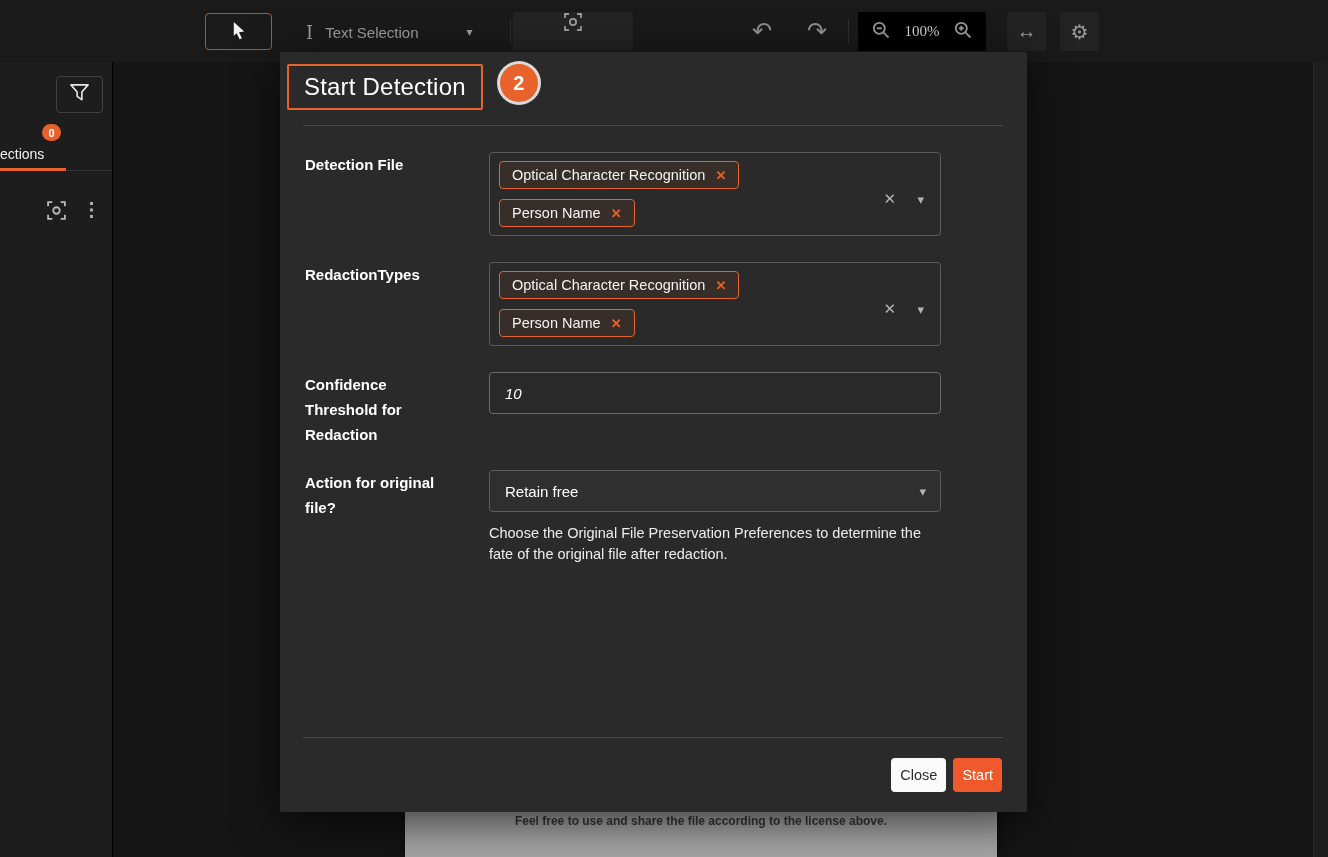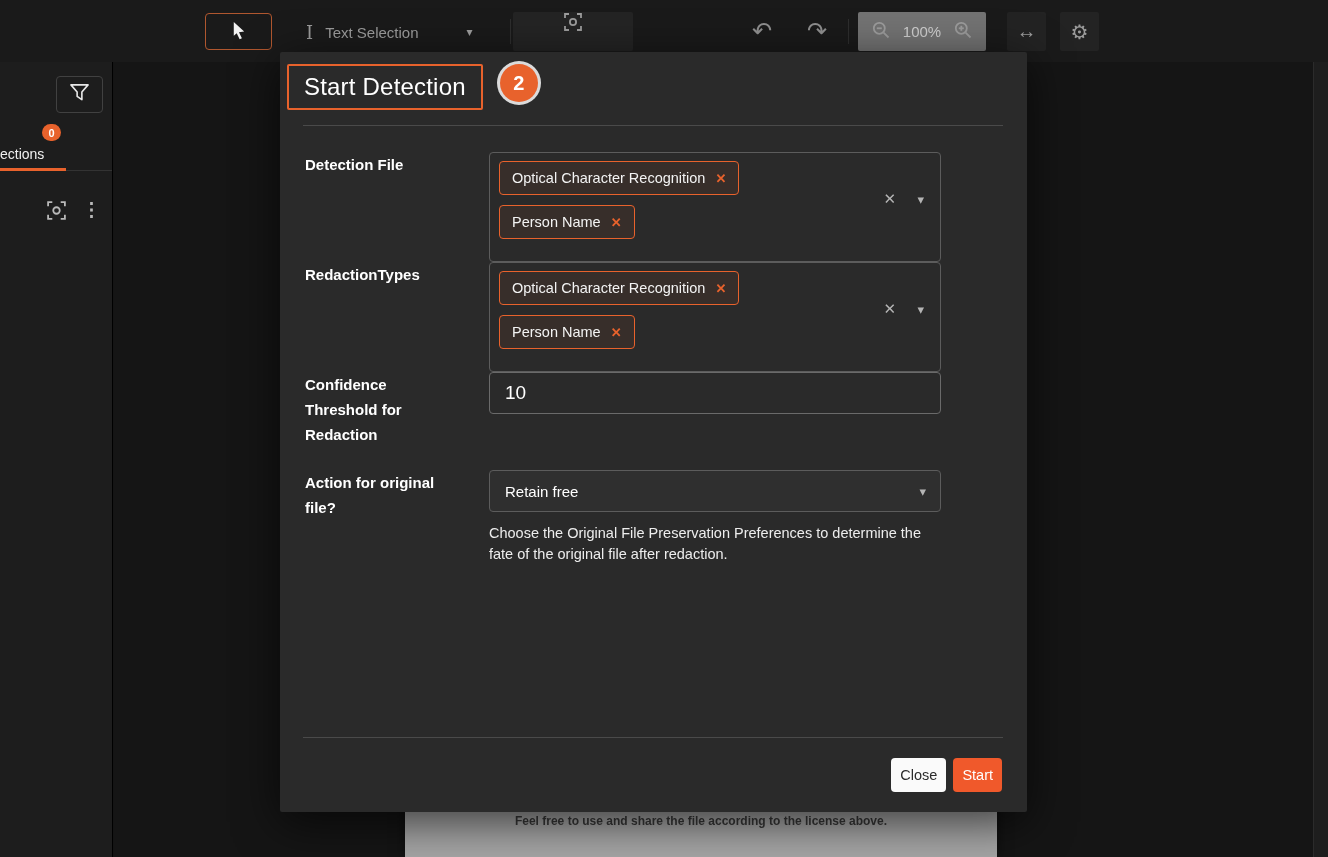--- a/index.html
+++ b/index.html
@@ -29,22 +29,22 @@
     position:absolute; left:513px; top:12px; height:39px; padding:0 21px;
     background:#242424; display:flex; align-items:center; gap:13px;
     color:#9c9c9c; font-size:15px; border-radius:2px; cursor:pointer;flex-direction:column;
   }
   .undo-btn, .redo-btn {
     position:absolute; top:15px; width:40px; height:32px; color:#8f8f8f; font-size:24px;
     display:flex; align-items:center; justify-content:center; cursor:pointer; line-height:1;
   }
   .undo-btn { left:742px; } .redo-btn { left:797px; }
   .zoom-group {
-    position:absolute; left:858px; top:12px; height:39px; background:#737373;
-    display:flex; align-items:center; gap:11px; padding:0 13px; border-radius:2px;
+    position:absolute; left:858px; top:12px; height:39px; background:#000000;
+    display:flex; align-items:center; gap:11px; padding:0 13px; border-radius:2px;font-family:Liberation Serif, serif;
   }
   .zoom-level { color:#cfcfcf; font-size:15px; min-width:40px; text-align:center; }
   .sq-btn {
     position:absolute; top:12px; width:39px; height:39px; background:#232323; border-radius:2px;
     display:flex; align-items:center; justify-content:center; color:#9c9c9c; cursor:pointer;
   }
   .fitw { left:1007px; font-size:20px; }
   .gearb { left:1060px; font-size:20px; }
 
   
@@ -94,35 +94,35 @@
   }
   .mdivider { position:absolute; left:23px; right:24px; height:1px; background:#4a4a4a; }
   .d1 { top:73px; } .d2 { top:685px; }
 
   .row { position:absolute; left:25px; display:flex; }
   .r1 { top:100px; } .r2 { top:210px; } .r3 { top:320px; } .r4 { top:418px; }
   .lbl { width:150px; margin-right:34px; font-weight:bold; font-size:15px; line-height:25px; color:#fff; }
   .field { width:452px; position:relative; }
 
   .ms-box {
-    height:110px; border:1px solid #5c5c5c; border-radius:4px; position:relative;
+    height:84px; border:1px solid #5c5c5c; border-radius:4px; position:relative;
     padding:8px 32px 8px 9px; display:flex; flex-direction:column; gap:10px; align-items:flex-start;
   }
   .chip {
     display:flex; align-items:center; gap:10px; height:34px; padding:0 12px;
     border:1px solid #e8622c; border-radius:4px; background:rgba(232,98,44,0.07);
     color:#f3f3f3; font-size:14.5px; white-space:nowrap; cursor:default;
   }
   .chip-x { color:#e8622c; font-size:13px; font-weight:bold; cursor:pointer; }
   .ms-clear { position:absolute; right:44px; top:37px; color:#b5b5b5; font-size:15px; cursor:pointer; }
   .ms-chev { position:absolute; right:16px; top:39px; color:#b5b5b5; font-size:13px; cursor:pointer; }
 
   .txt-input {
     width:100%; height:42px; background:transparent; border:1px solid #6a6a6a; border-radius:4px;
-    color:#fff; font-size:19px; padding:0 15px; font-family:inherit; outline:none;
+    color:#fff; font-size:15px; padding:0 15px; font-family:inherit; outline:none;font-style:italic;
   }
   .select {
     height:42px; border:1px solid #5c5c5c; border-radius:4px; background:#2f2f2f;
     display:flex; align-items:center; padding:0 15px; color:#fff; font-size:15px;
     position:relative; cursor:pointer;
   }
   .select .chev-sm { position:absolute; right:14px; color:#b5b5b5; font-size:13px; }
   .help { margin-top:11px; font-size:14.5px; line-height:21px; color:#ededed; width:442px; }
 
   .disclaimer { position:absolute; left:31px; top:614px; width:676px; font-size:14.5px; line-height:25px; color:#f2f2f2; }

